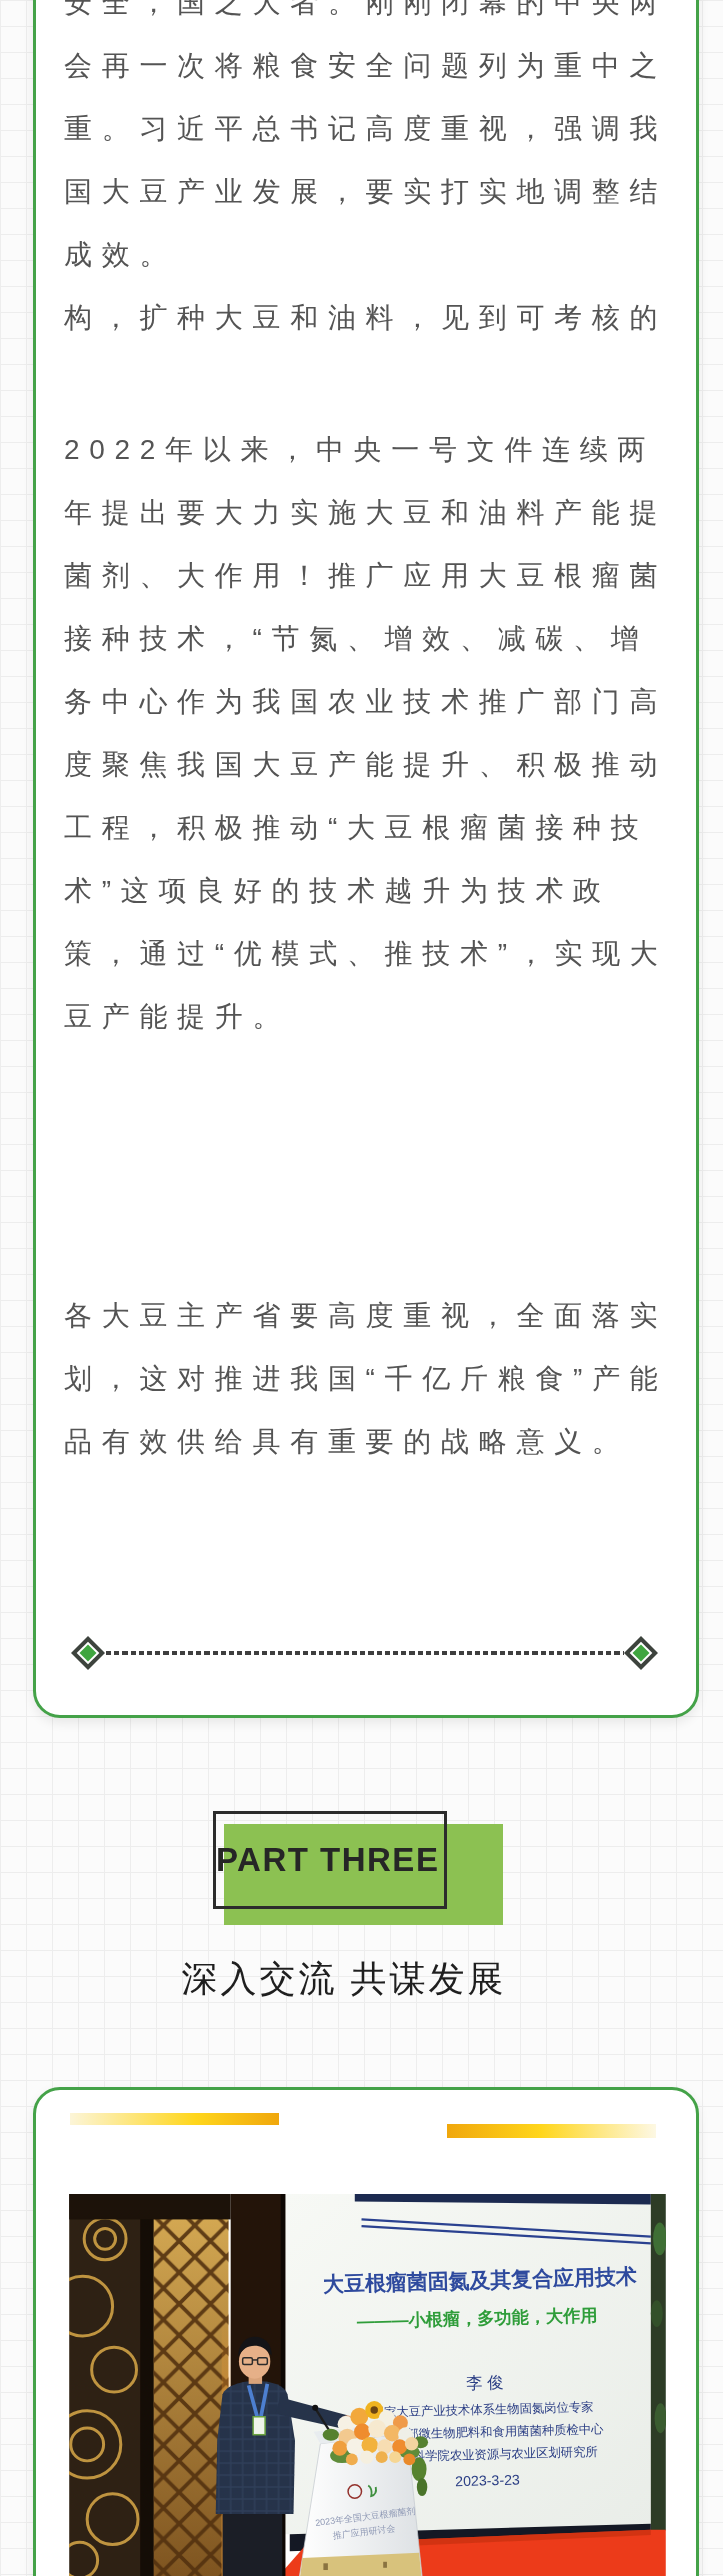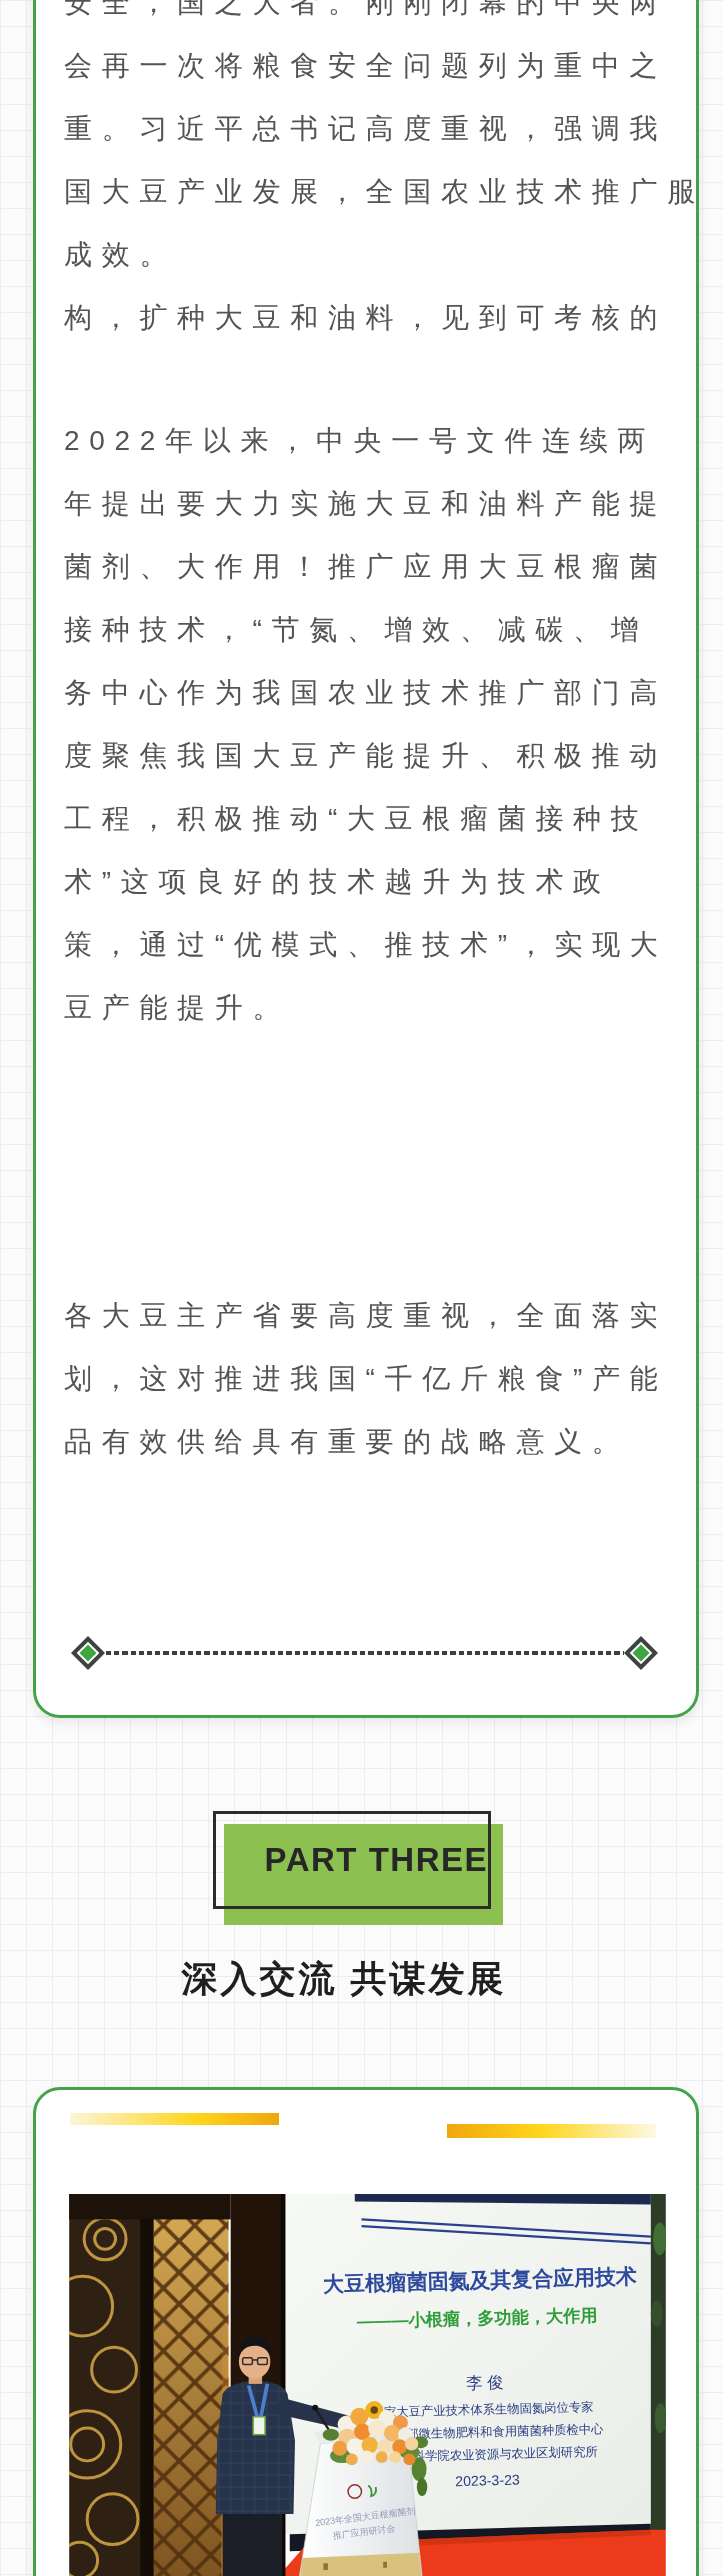--- a/index.html
+++ b/index.html
@@ -17,60 +17,60 @@
     box-shadow:0 4.5px 10.5px rgba(0,0,0,0.08);
   }
   #box1{left:33px;top:-60px;width:666px;height:1778px;}
   #box2{left:33px;top:2087px;width:666px;height:524px;}
   .bodytext{
     position:absolute;left:64px;width:603px;
     font-size:28px;line-height:63px;letter-spacing:9.7px;color:#545454;
   }
   .bodytext div{white-space:nowrap;}
   #p1{top:-29px;}
-  #p2{top:409px;}
+  #p2{top:418px;}
   #p3{top:1284px;}
   .diamond{position:absolute;width:24px;height:24px;background:#3d433d;transform:rotate(45deg);}
   .diamond .w{position:absolute;left:3.7px;top:3.7px;right:3.7px;bottom:3.7px;background:#ffffff;}
   .diamond .g{position:absolute;left:6px;top:6px;right:6px;bottom:6px;background:#3fa53f;}
   #diamond-left{left:76px;top:1641px;}
   #diamond-right{left:629px;top:1641px;}
   #divider-line{
     position:absolute;left:106px;top:1651px;width:518px;height:3.7px;
     background:repeating-linear-gradient(90deg,#3e3e3e 0 5.2px,transparent 5.2px 8.2px);
   }
   #part-green{position:absolute;left:224px;top:1824px;width:279px;height:101px;background:#8cc152;}
   #part-frame{
-    position:absolute;box-sizing:border-box;left:213px;top:1811px;width:278px;height:98px;
-    border:3px solid #2c2c2c;display:flex;align-items:center;justify-content:flex-end;
+    position:absolute;box-sizing:border-box;left:213px;top:1811px;width:234px;height:98px;
+    border:3px solid #2c2c2c;display:flex;align-items:center;justify-content:flex-start;
     font-size:33px;font-weight:bold;color:#262626;letter-spacing:1.5px;
   }
   #section-title{
     position:absolute;left:0;top:1955px;width:688px;text-align:center;
-    font-size:36px;font-weight:bold;color:#1f1f1f;letter-spacing:3px;
+    font-size:36px;font-weight:normal;color:#1f1f1f;letter-spacing:3px;
   }
   #bar-left{position:absolute;left:70px;top:2113px;width:209px;height:12px;
     background:linear-gradient(90deg,#fcf5d8 0%,#ffd61c 60%,#f0a70c 100%);}
   #bar-right{position:absolute;left:447px;top:2124px;width:209px;height:13.5px;
     background:linear-gradient(90deg,#f0a70c 0%,#ffd61c 45%,#fdf8e4 100%);}
   #photo{position:absolute;left:69px;top:2194px;width:597px;height:382px;overflow:hidden;}
   #photo svg{display:block;}
 </style>
 </head>
 <body>
 
 <div class="page">
 
   <div id="box1" class="cardbox"></div>
 
   <div id="p1" class="bodytext">
     <div>安全，国之大者。刚刚闭幕的中央两</div>
     <div>会再一次将粮食安全问题列为重中之</div>
     <div>重。习近平总书记高度重视，强调我</div>
-    <div>国大豆产业发展，全国农业技术推广服</div>
+    <div>国大豆产业发展，要实打实地调整结</div>
     <div>成效。</div>
     <div>构，扩种大豆和油料，见到可考核的</div>
   </div>
 
   <div id="p2" class="bodytext">
     <div>2022年以来，中央一号文件连续两</div>
     <div>年提出要大力实施大豆和油料产能提</div>
     <div>菌剂、大作用！推广应用大豆根瘤菌</div>
     <div>接种技术，“节氮、增效、减碳、增</div>
     <div>务中心作为我国农业技术推广部门高</div>

